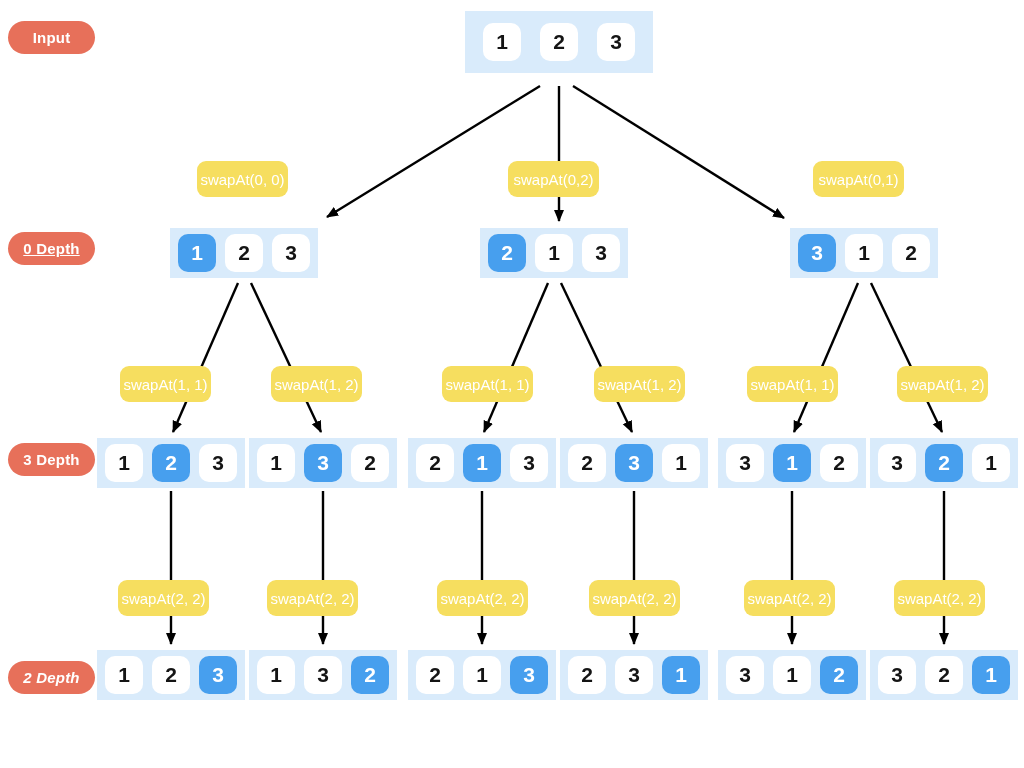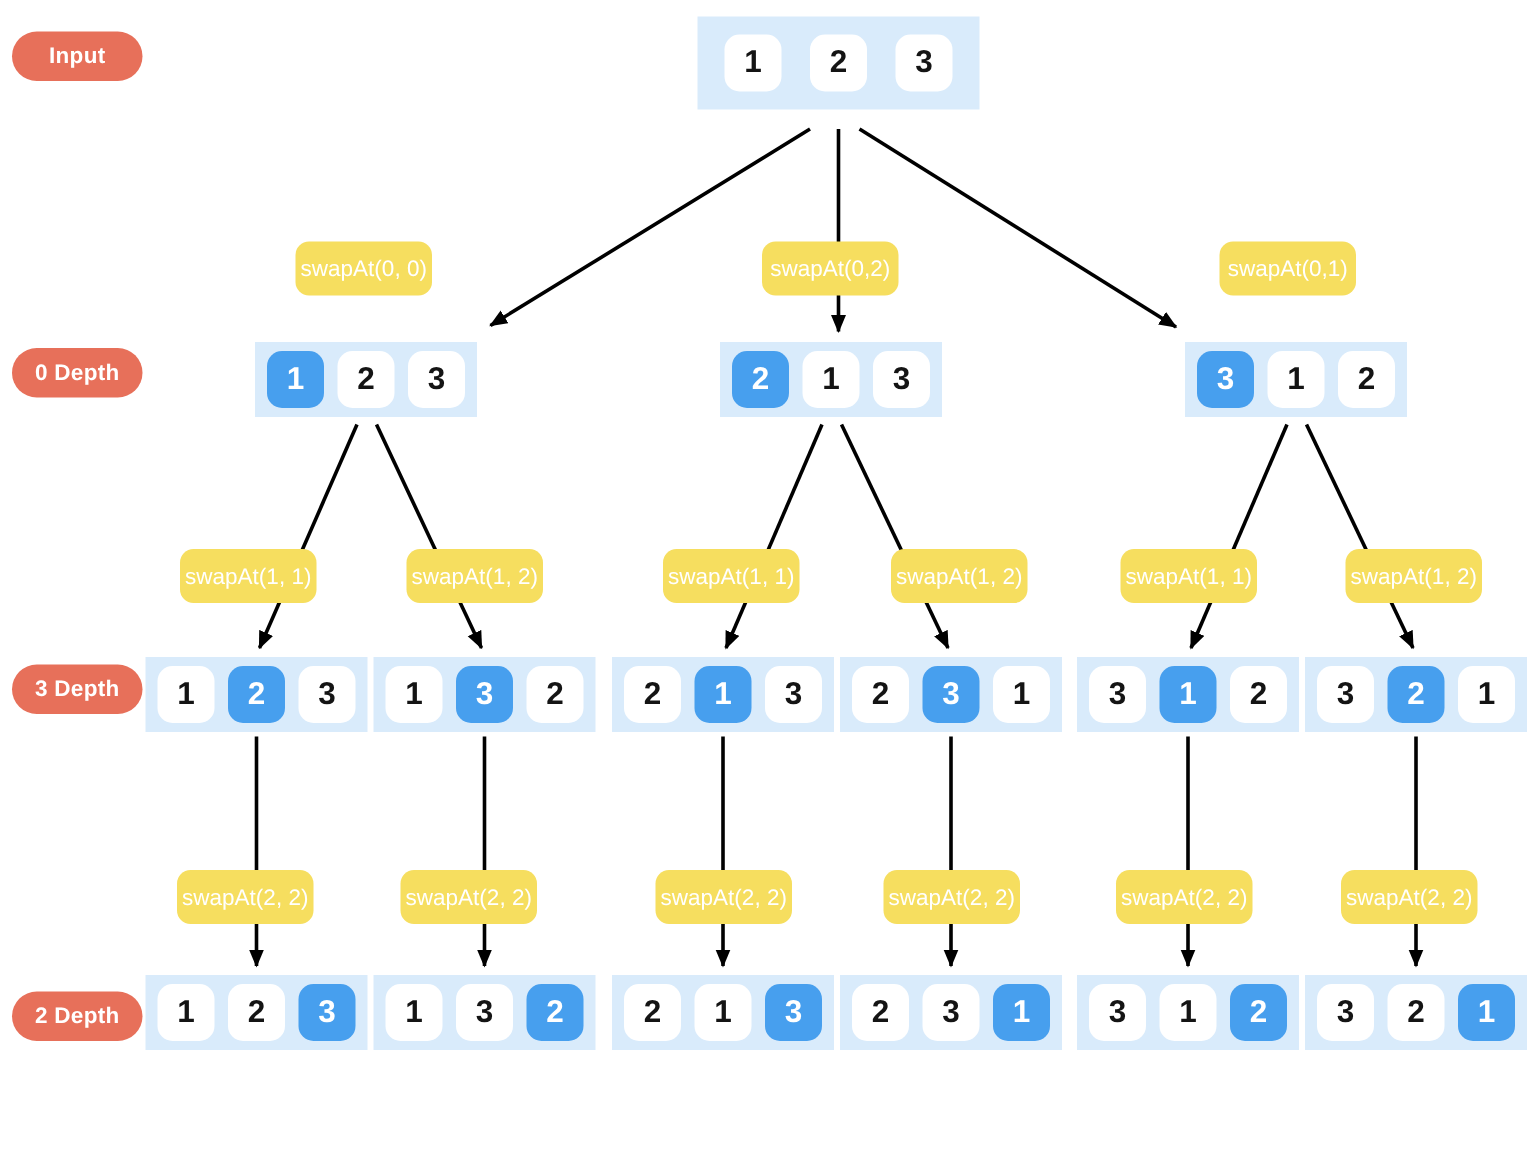--- a/index.html
+++ b/index.html
@@ -55,23 +55,23 @@
     <line x1="171" y1="491" x2="171" y2="644" marker-end="url(#ah)"></line>
     <line x1="323" y1="491" x2="323" y2="644" marker-end="url(#ah)"></line>
     <line x1="482" y1="491" x2="482" y2="644" marker-end="url(#ah)"></line>
     <line x1="634" y1="491" x2="634" y2="644" marker-end="url(#ah)"></line>
     <line x1="792" y1="491" x2="792" y2="644" marker-end="url(#ah)"></line>
     <line x1="944" y1="491" x2="944" y2="644" marker-end="url(#ah)"></line>
   </g>
 </svg>
 
 <div class="badge" style="left:8px;top:21px;">Input</div>
-<div class="badge" style="left:8px;top:232px;">0 Depth</div>
+<div class="badge" style="left:8px;top:232px;text-decoration:underline;">0 Depth</div>
 <div class="badge" style="left:8px;top:443px;">3 Depth</div>
-<div class="badge" style="left:8px;top:661px;">2 Depth</div>
+<div class="badge" style="left:8px;top:661px;font-style:italic;">2 Depth</div>
 
 <div class="arr root" style="left:465px;top:11px;">
   <div class="cell">1</div>
   <div class="cell">2</div>
   <div class="cell">3</div>
 </div>
 
 <div class="swap" style="left:197px;top:161px;">swapAt(0, 0)</div>
 <div class="swap" style="left:508px;top:161px;">swapAt(0,2)</div>
 <div class="swap" style="left:813px;top:161px;">swapAt(0,1)</div>

